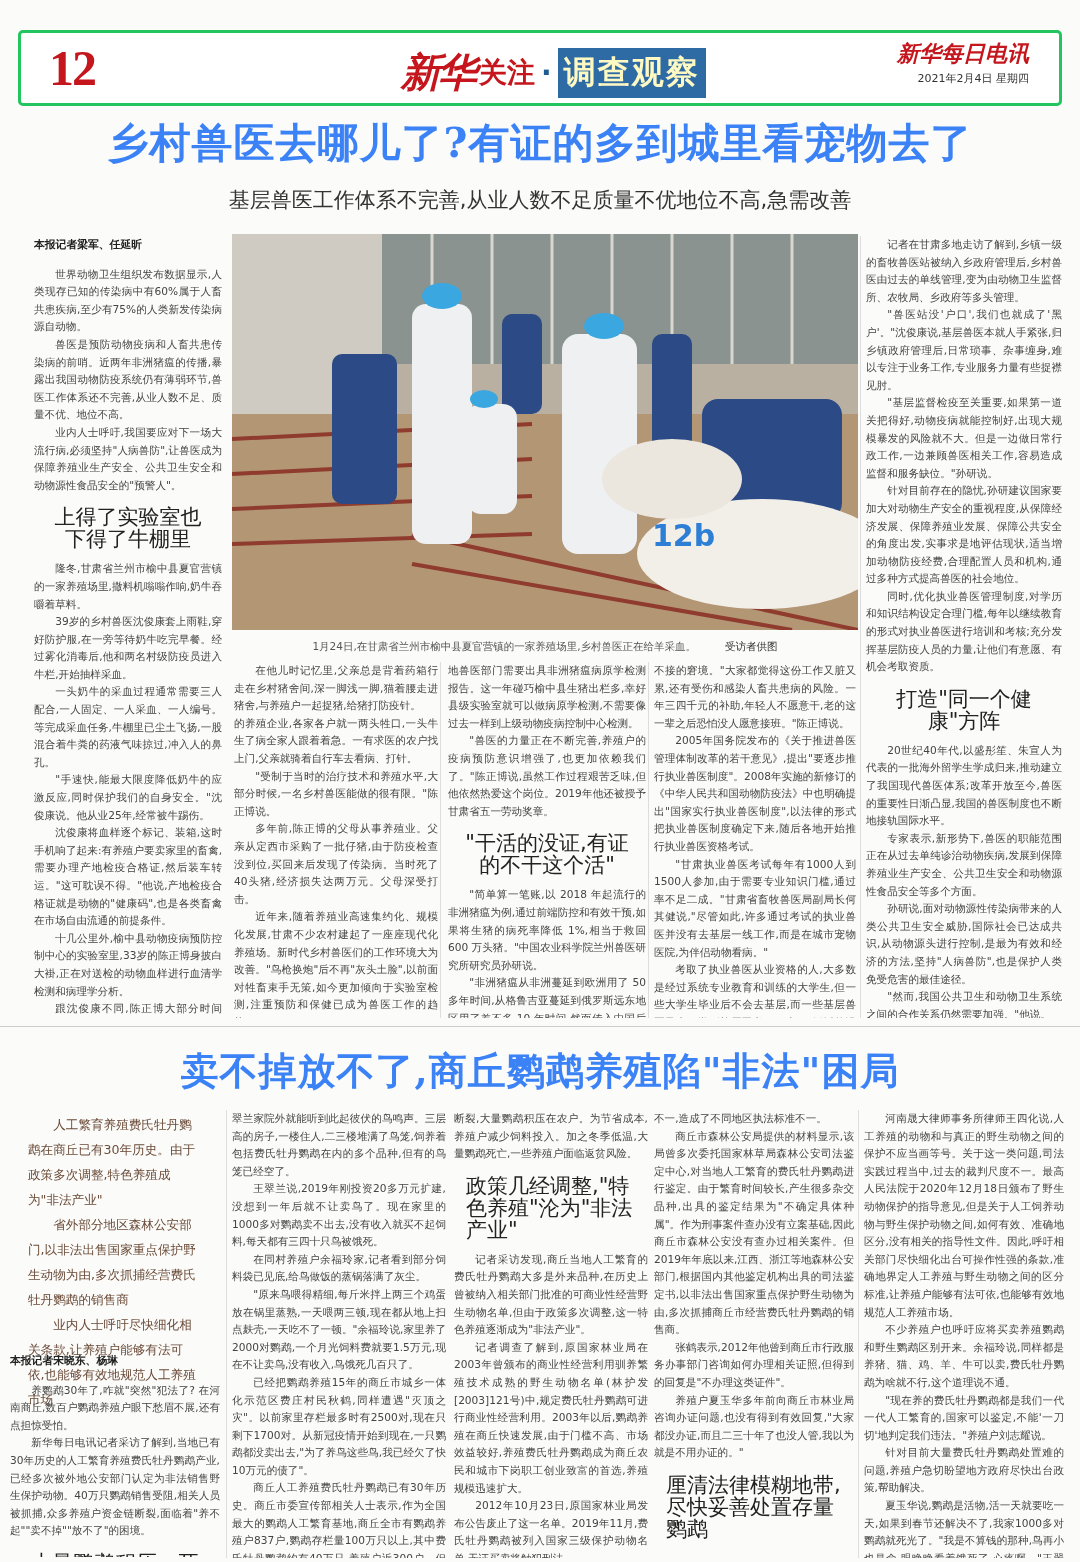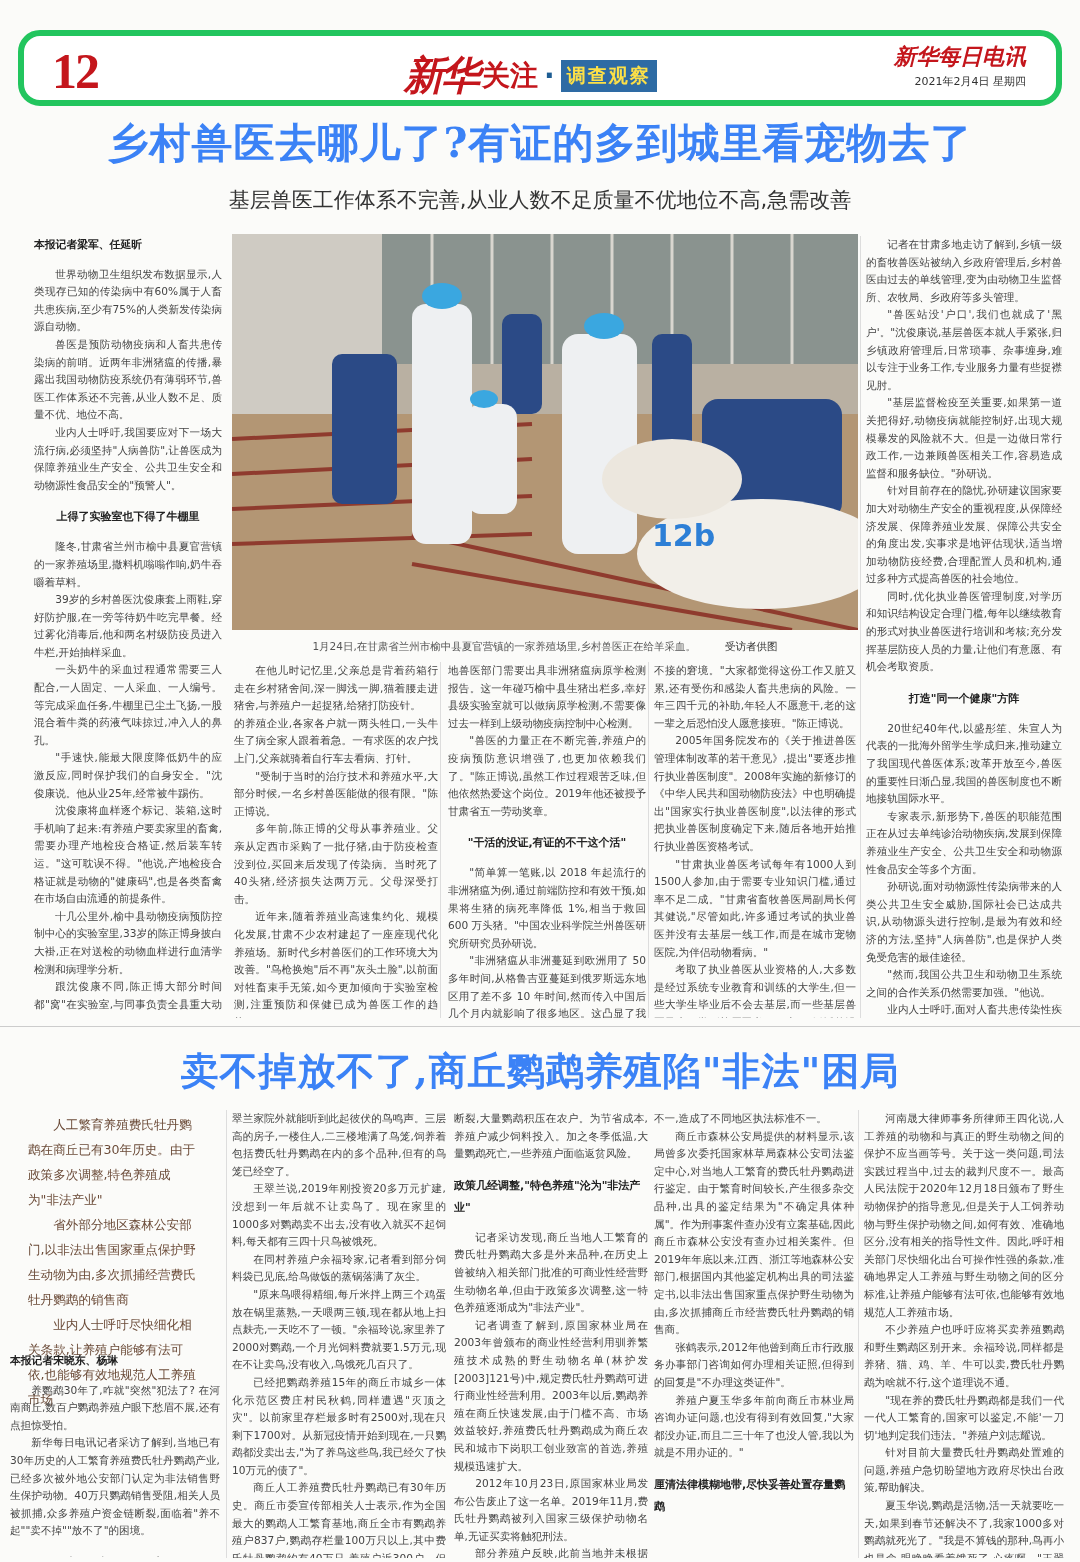--- a/index.html
+++ b/index.html
@@ -1,34 +1,34 @@
 <!DOCTYPE html>
 <html><head>
 <meta charset="utf-8">
 <style>
   *{box-sizing:border-box;margin:0;padding:0}
   html,body{width:1080px;height:1562px;background:#fbfbf9;overflow:hidden}
   body{font-family:"DejaVu Sans","Liberation Sans",sans-serif;color:#2b2b2b;position:relative}
-  .masthead{position:absolute;left:18px;top:30px;width:1044px;height:76px;border:6px solid #22c55e;border-radius:22px;background:#fff}
+  .masthead{position:absolute;left:18px;top:30px;width:1044px;height:76px;border:3px solid #22c55e;border-radius:5px;background:#fff}
   .page-no{position:absolute;left:28px;top:6px;font-family:"Liberation Serif","DejaVu Serif",serif;font-weight:bold;font-size:50px;color:#c4161c;letter-spacing:-2px}
   .brand{position:absolute;left:380px;top:12px;display:flex;align-items:center;gap:6px}
   .brand-xh{font-family:"DejaVu Serif",serif;font-style:italic;font-weight:bold;font-size:40px;color:#c4161c;letter-spacing:-4px}
   .brand-gz{font-family:"DejaVu Serif",serif;font-weight:bold;font-size:28px;color:#c4161c}
   .brand-dot{font-size:28px;color:#1d5d93;font-weight:bold}
-  .brand-box{background:#2e6ba4;color:#fde047;font-weight:bold;font-size:19px;padding:3px 6px;letter-spacing:2px}
+  .brand-box{background:#2e6ba4;color:#fef9c3;font-weight:bold;font-size:32px;padding:3px 6px;letter-spacing:2px}
   .paper{position:absolute;right:30px;top:6px;text-align:right}
   .paper-name{font-family:"DejaVu Serif",serif;font-style:italic;font-weight:bold;font-size:22px;color:#c4161c}
   .paper-date{font-size:11px;color:#333;margin-top:2px}
   .h1{position:absolute;left:0;width:1080px;text-align:center;font-family:"DejaVu Serif",serif;font-weight:bold;color:#3b82f6}
   .h1.a{top:116px;font-size:41px;letter-spacing:1px}
   .sub{position:absolute;left:0;width:1080px;text-align:center;top:186px;font-size:21px;color:#333}
   .col{position:absolute;font-size:10.6px;line-height:17.6px;color:#444;text-align:justify}
   .col p{text-indent:2em}
   .col .byline{text-indent:0;font-weight:bold;color:#222;margin-bottom:12px;font-size:10.8px}
-  .col h3{font-size:11px;text-align:center;font-weight:bold;color:#222;margin:12px 0 10px;line-height:22px}
+  .col h3{font-size:21px;text-align:center;font-weight:normal;color:#222;margin:12px 12px 10px;line-height:22px}
   .col h3.left{text-align:left}
   .photo{position:absolute;left:232px;top:234px;width:626px;height:396px;overflow:hidden;background:linear-gradient(180deg,#c9c5bd 0%,#b6b0a4 45%,#a98e6c 62%,#b59a78 100%)}
   .caption{position:absolute;left:232px;top:640px;width:626px;text-align:center;font-size:10.5px;color:#555}
   .caption b{font-weight:normal;color:#333;margin-left:29px}
   .rule{position:absolute;left:0;width:1080px;height:1px;background:#ccc}
   .h1.b{top:1046px;font-size:38px;letter-spacing:1px}
   .lede{position:absolute;left:28px;top:1112px;width:170px;font-size:12.6px;line-height:25px;color:#6b4b38}
   .lede p{text-indent:2em}
   .v{position:absolute;width:1px;background:#ddd}
 </style>

